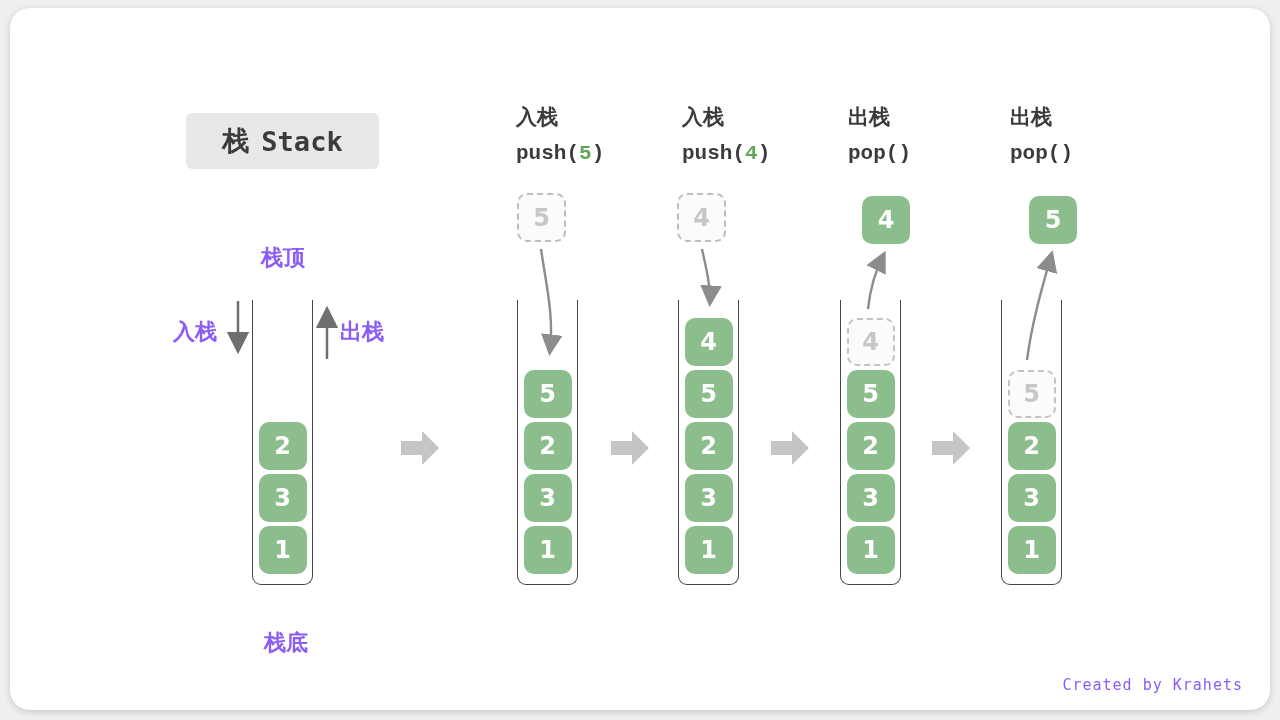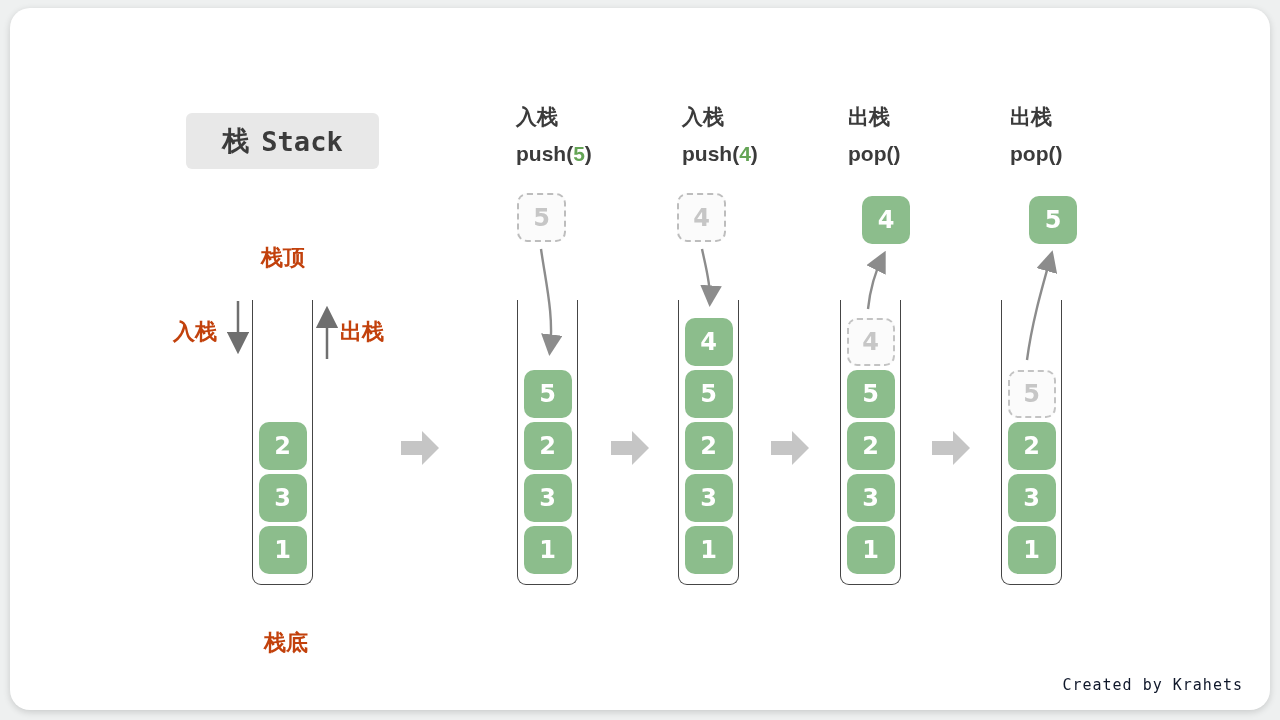--- a/index.html
+++ b/index.html
@@ -17,21 +17,21 @@
   .title-badge {
     position: absolute; left: 186px; top: 113px; width: 193px; height: 56px;
     background: #e8e8e8; border-radius: 6px;
     display: flex; align-items: center; justify-content: center; gap: 12px;
     font-size: 27px; font-weight: bold; color: #3b3b3b;
   }
   .title-en { font-family: "DejaVu Sans Mono", "Liberation Mono", monospace; text-align: center; }
   .col-header { position: absolute; top: 107px; color: #3b3b3b; }
   .col-header .zh { font-size: 21px; font-weight: bold; line-height: 1; margin-bottom: 15px; }
   .col-header .code {
-    font-family: Liberation Sans, sans-serif;
+    font-family: Liberation Mono, monospace;
     font-size: 21px; font-weight: 600; line-height: 1;
   }
   .col-header .arg { color: #64a455; font-weight: bold; }
   .stack {
     position: absolute; top: 300px; width: 61px; height: 285px;
     background: #ffffff;
     border-left: 1.5px solid #454545; border-right: 1.5px solid #454545;
     border-bottom: 1.5px solid #454545;
     border-radius: 0 0 9px 9px;
   }
@@ -45,26 +45,26 @@
   .block.ghost {
     background: #fbfbfb; border: 2px dashed #c3c3c3; color: #c6c6c6;
   }
   .top-box {
     position: absolute; width: 49px; height: 49px; border-radius: 10px;
     font-size: 24px; font-weight: bold;
     display: flex; align-items: center; justify-content: center;
   }
   .top-box.ghost { background: #fbfbfb; border: 2px dashed #bdbdbd; color: #c6c6c6; }
   .top-box.solid { background: #8cbd8c; color: #ffffff; width: 48px; height: 48px; }
-  .side-label { position: absolute; font-size: 22px; font-weight: bold; color: #c2410c; white-space: nowrap; }
+  .side-label { position: absolute; font-size: 22px; font-weight: bold; color: #8b5cf6; white-space: nowrap; }
   .center-x { transform: translateX(-50%); }
   .watermark {
     position: absolute; top: 676px; right: 37px;
     font-family: "DejaVu Sans Mono", "Liberation Mono", monospace;
-    font-size: 15px; color: #0f172a; letter-spacing: 1px;
+    font-size: 15px; color: #8b5cf6; letter-spacing: 1px;
   }
   #overlay { position: absolute; left: 0; top: 0; width: 1280px; height: 720px; pointer-events: none; }
 </style>
 </head>
 <body>
 
 <div class="canvas">
   <div class="card"></div>
 
   <div class="title-badge">

